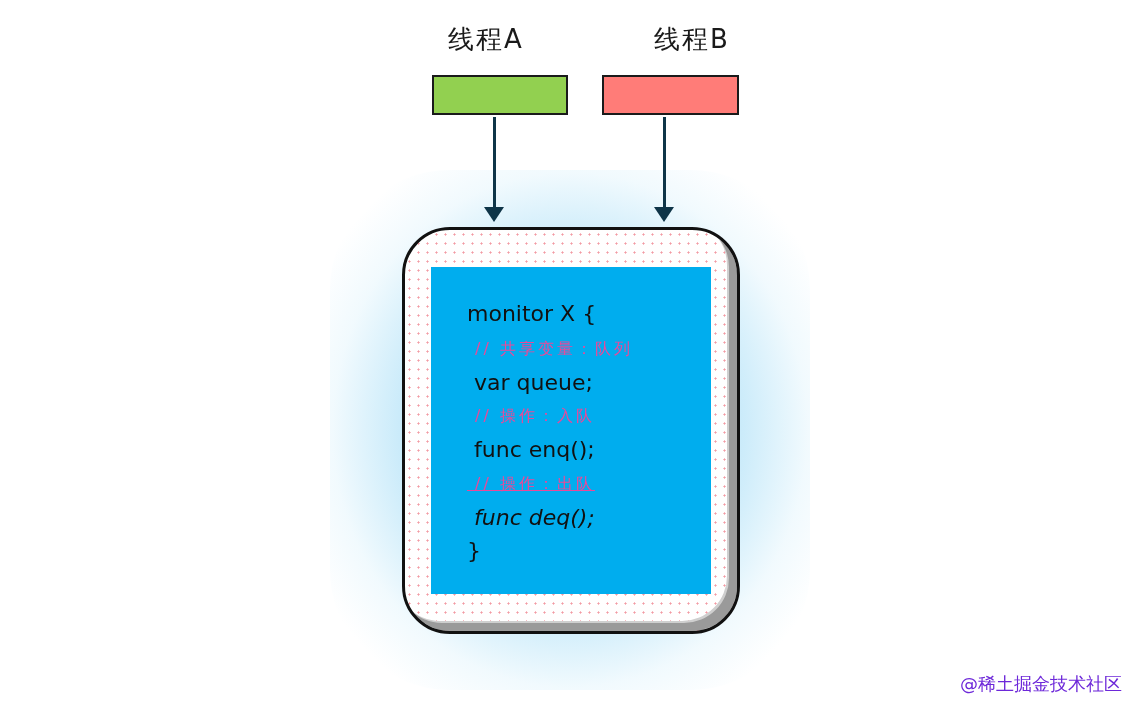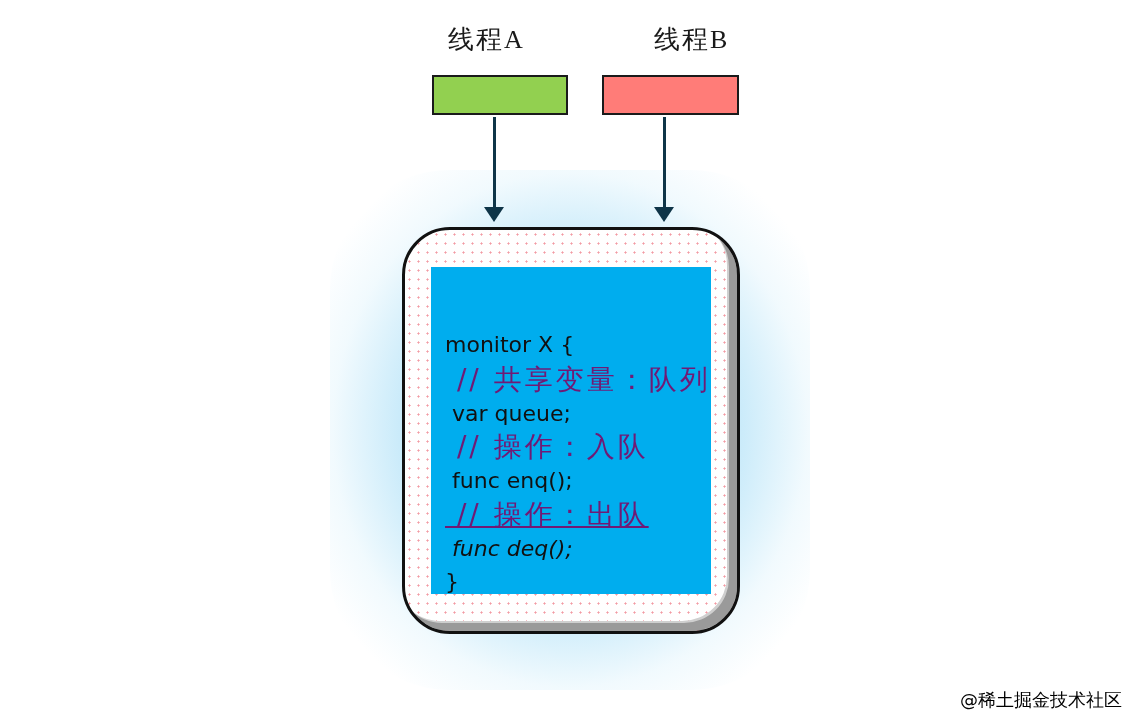--- a/index.html
+++ b/index.html
@@ -1,34 +1,34 @@
 <!DOCTYPE html>
 <html><head>
 <meta charset="utf-8">
 <style>
   html, body { margin:0; padding:0; }
   body { width:1142px; height:714px; background:#ffffff; position:relative; overflow:hidden;
          font-family:"DejaVu Sans", sans-serif; }
-  .thread-label { position:absolute; top:22px; font-size:26px; color:#1a1a1a; letter-spacing:2px;font-family:Liberation Serif, serif; }
+  .thread-label { position:absolute; top:22px; font-size:26px; color:#1a1a1a; letter-spacing:2px; }
   .thread-box { position:absolute; top:75px; height:40px; border:2px solid #1a1a1a; box-sizing:border-box; }
   .arrow-line { position:absolute; width:3px; background:#0f3548; top:117px; height:92px; }
   .arrow-head { position:absolute; width:0; height:0; border-left:10px solid transparent;
                 border-right:10px solid transparent; border-top:15px solid #0f3548; top:207px; }
   .glow { position:absolute; left:330px; top:170px; width:480px; height:520px; border-radius:120px;
           background:radial-gradient(ellipse at center, rgba(120,205,245,0.85) 0%, rgba(150,215,245,0.6) 45%, rgba(200,235,250,0.25) 70%, rgba(255,255,255,0) 85%); }
   .monitor-outer { position:absolute; left:402px; top:227px; width:338px; height:407px; box-sizing:border-box;
                    border:3px solid #111; border-radius:48px;
                    background-color:#fff;
                    background-image:radial-gradient(circle, #f29aa3 0.9px, transparent 1.2px);
                    background-size:9px 9px;
                    box-shadow: inset -8px -8px 0 #9a9a9a, inset -10px -10px 0 #cfcfcf; }
   .monitor-inner { position:absolute; left:431px; top:267px; width:280px; height:327px; background:#00adee; }
-  .code-line { position:absolute; left:445px; font-size:22px; line-height:30px; white-space:pre; color:#111;margin-top:31px; }
-  .code-line.comment { color:#701a75; letter-spacing:3px; font-size:28px; }
-  .watermark { position:absolute; right:20px; top:672px; font-size:18px; color:#000000;margin-top:16px; }
+  .code-line { position:absolute; left:467px; font-size:22px; line-height:30px; white-space:pre; color:#111; }
+  .code-line.comment { color:#ec4899; letter-spacing:3px; font-size:16px; }
+  .watermark { position:absolute; right:20px; top:672px; font-size:18px; color:#6d28d9; }
 </style>
 </head>
 <body>
 
 <div class="glow"></div>
 
 <span class="thread-label" style="left:448px;">线程A</span>
 <span class="thread-label" style="left:654px;">线程B</span>
 
 <div class="thread-box" style="left:432px; width:136px; background:#92d050;"></div>

